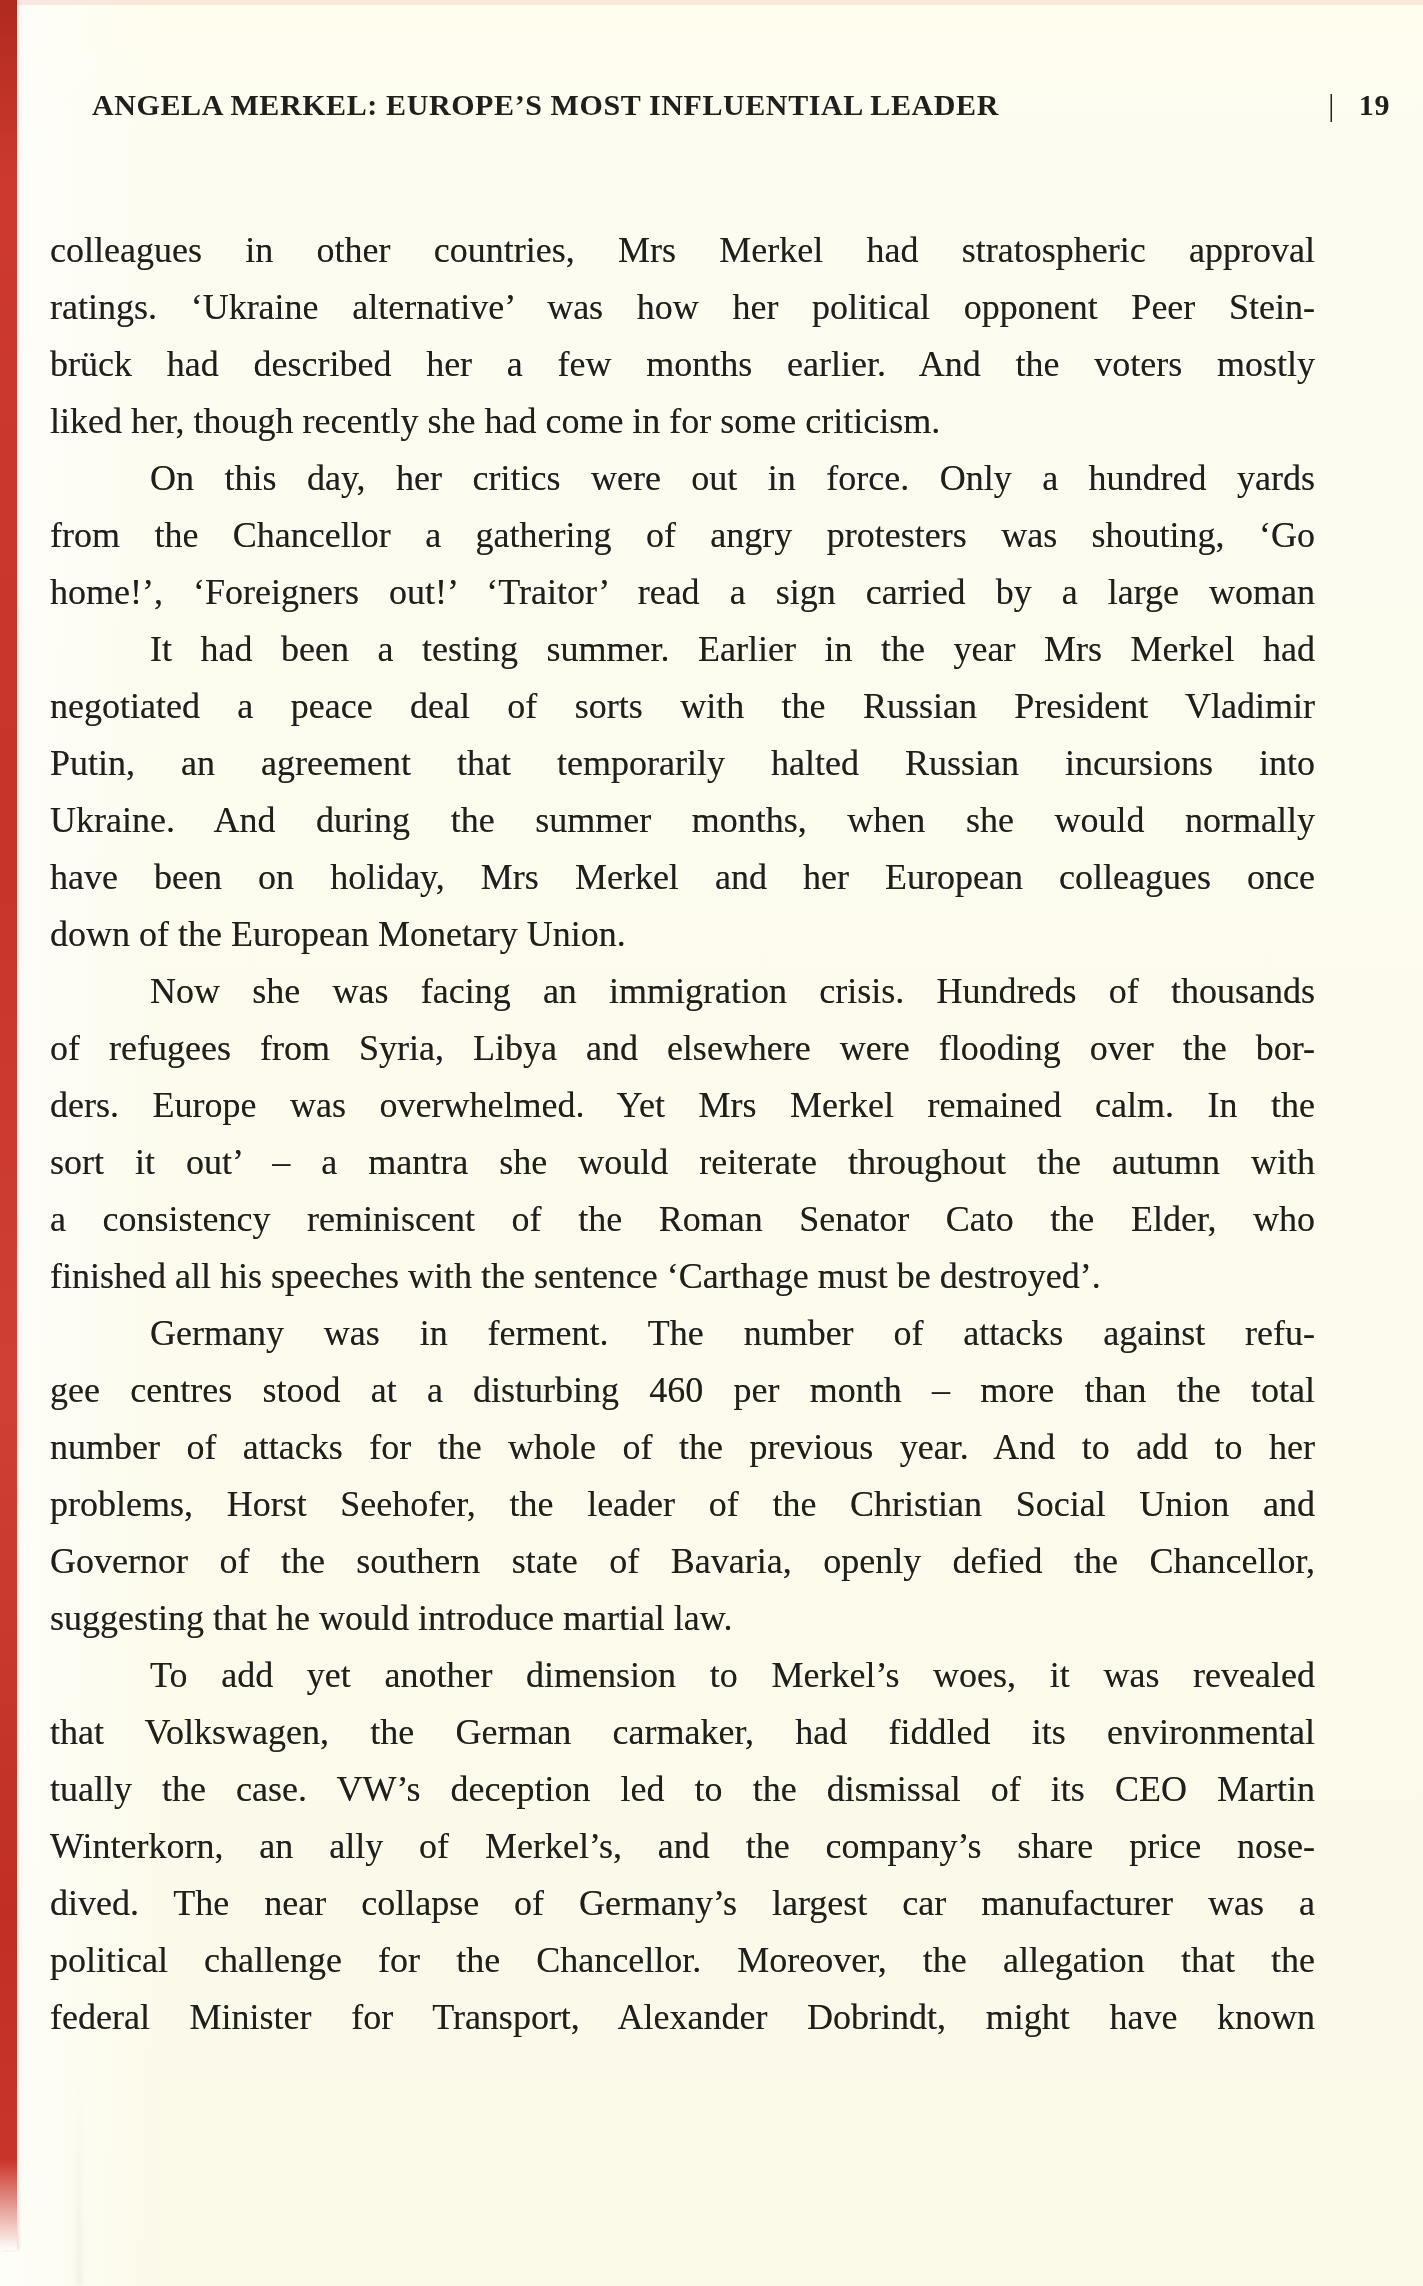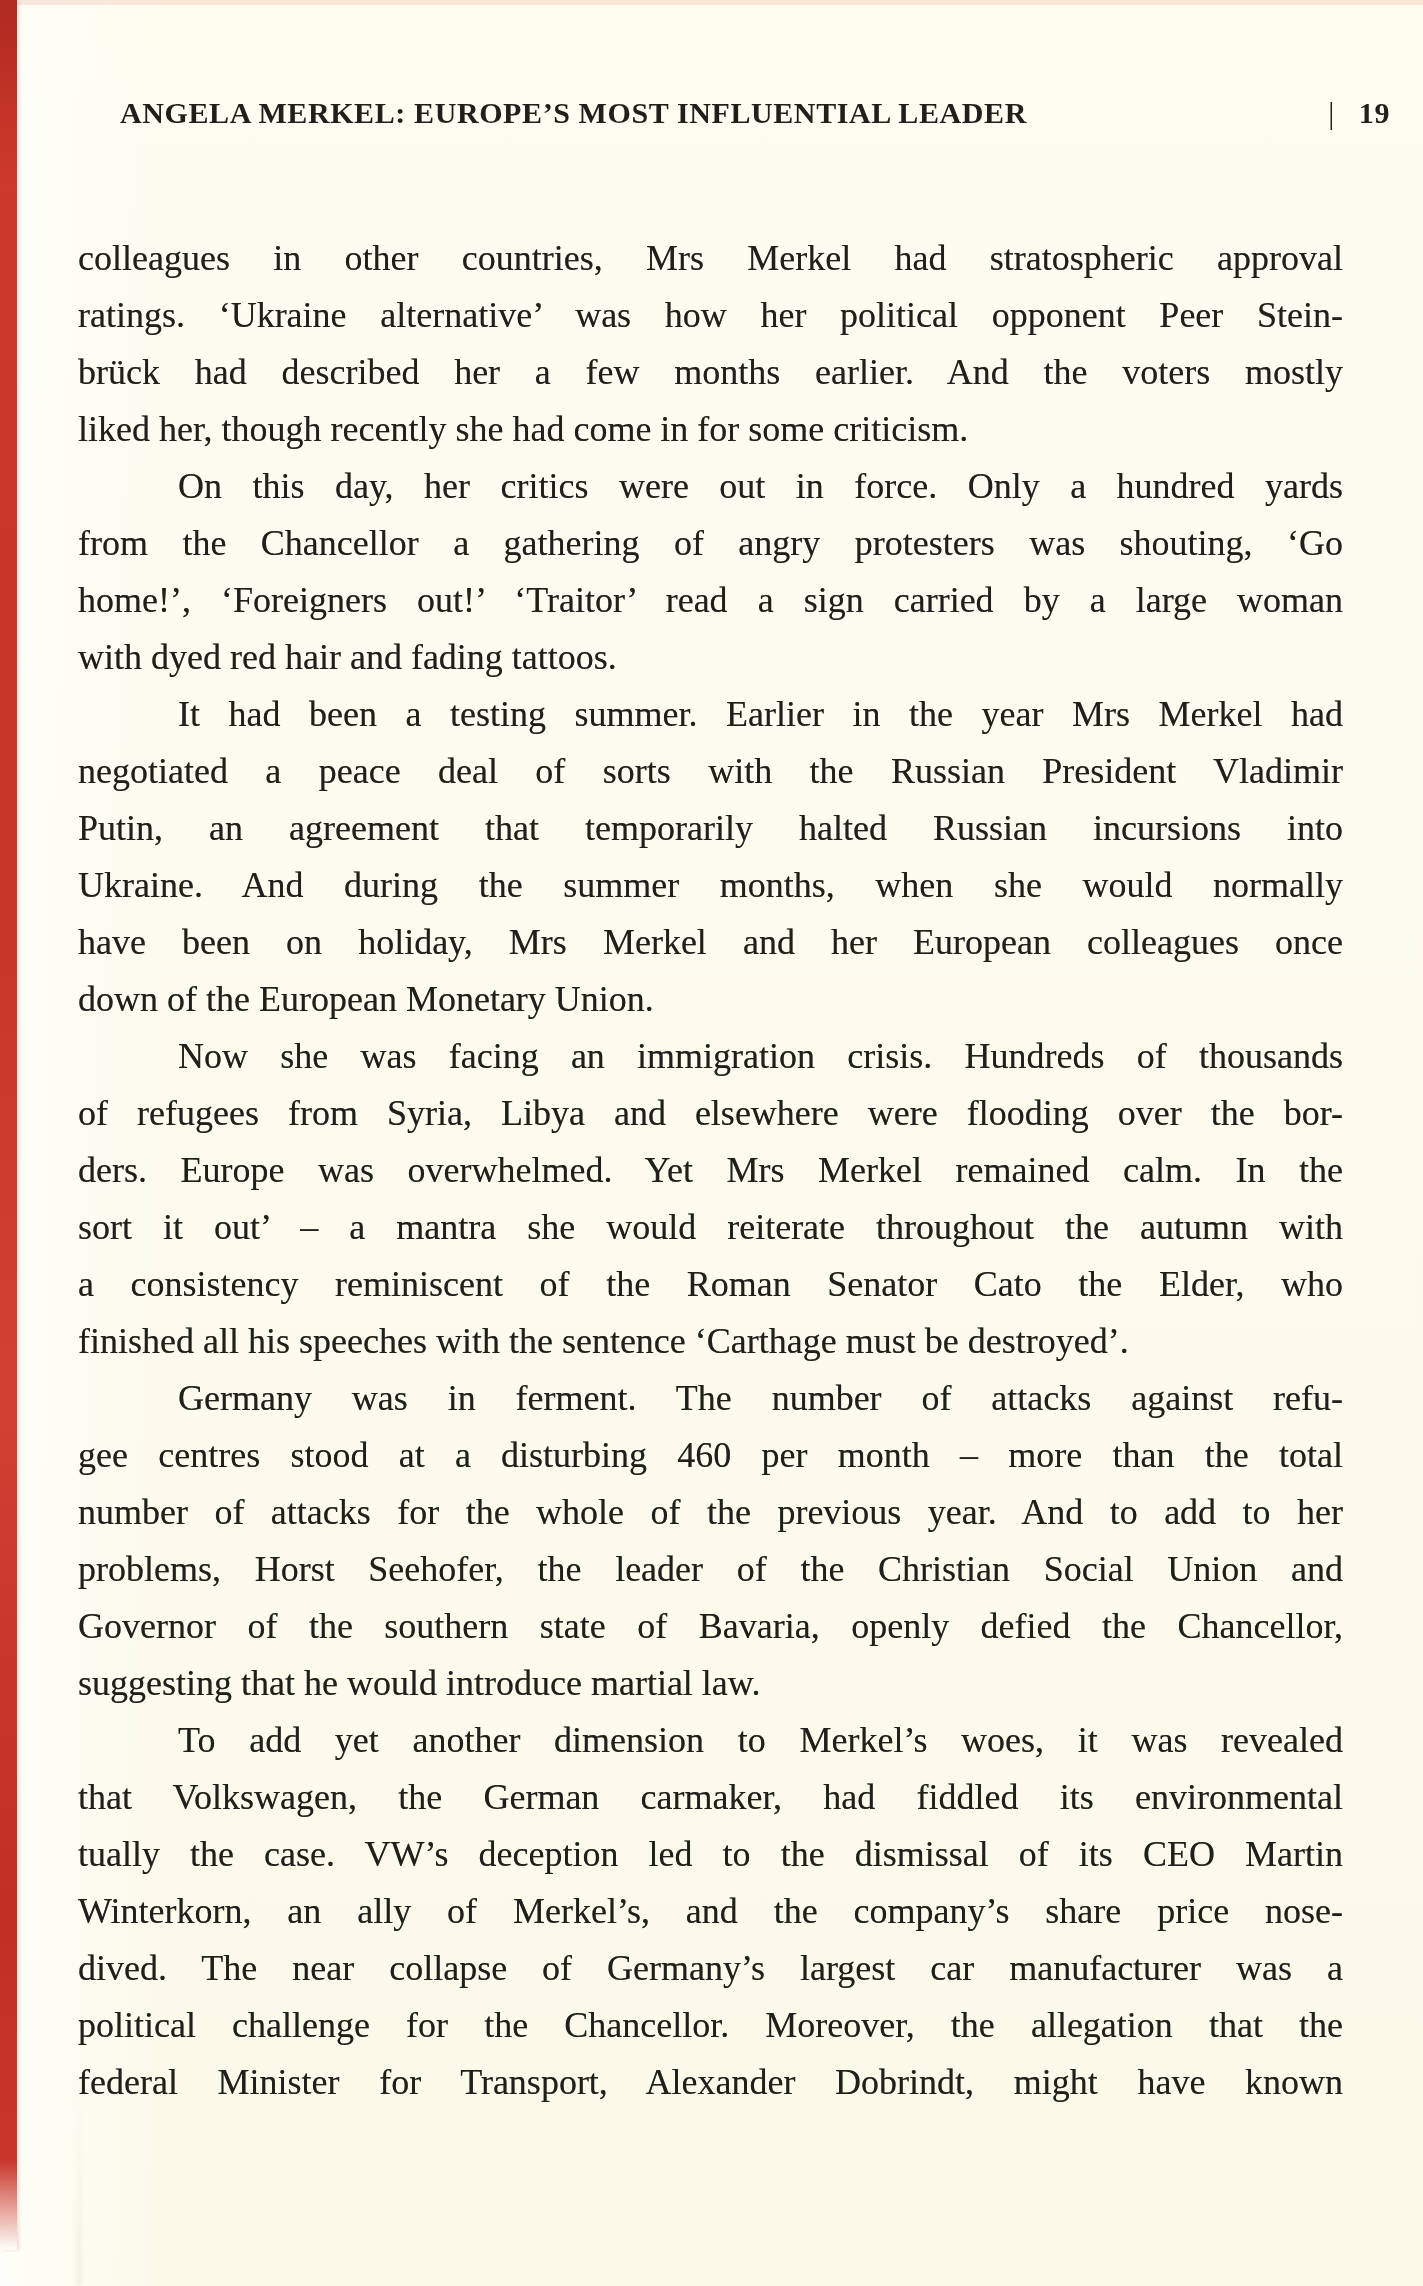--- a/index.html
+++ b/index.html
@@ -36,22 +36,22 @@
     filter:blur(2px);
   }
   .cover-edge{
     position:absolute;left:0;top:0;width:17px;height:2250px;
     background:linear-gradient(to bottom,
       #b02a20 0%, #cd3a2c 8%, #c73528 38%, #d04033 62%,
       #c12f24 85%, #c9352a 96%, rgba(201,53,42,0) 100%);
     box-shadow:2px 0 3px rgba(190,60,45,.18);
   }
   .page-inner{
-    position:absolute;left:0;top:8px;width:1423px;height:1824px;
-    padding:0 33px 0 78px;
+    position:absolute;left:0;top:0;width:1423px;height:1824px;
+    padding:0 33px 0 50px;
     box-sizing:border-box;
   }
   .running-header{
     display:flex;align-items:baseline;
     margin-top:86px;
     font-size:30px;line-height:38px;
     font-weight:700;
     letter-spacing:.6px;
     white-space:nowrap;
   }
@@ -104,21 +104,20 @@
     </div>
 
     <div class="page-body" id="page-body">
         <div class="line">colleagues in other countries, Mrs Merkel had stratospheric approval</div>
         <div class="line">ratings. ‘Ukraine alternative’ was how her political opponent Peer Stein-</div>
         <div class="line">brück had described her a few months earlier. And the voters mostly</div>
         <div class="line para-end">liked her, though recently she had come in for some criticism.</div>
         <div class="line indent">On this day, her critics were out in force. Only a hundred yards</div>
         <div class="line">from the Chancellor a gathering of angry protesters was shouting, ‘Go</div>
         <div class="line">home!’, ‘Foreigners out!’ ‘Traitor’ read a sign carried by a large woman</div>
-        <div class="line para-end">with dyed red hair and fading tattoos.</div>
         <div class="line indent">It had been a testing summer. Earlier in the year Mrs Merkel had</div>
         <div class="line">negotiated a peace deal of sorts with the Russian President Vladimir</div>
         <div class="line">Putin, an agreement that temporarily halted Russian incursions into</div>
         <div class="line">Ukraine. And during the summer months, when she would normally</div>
         <div class="line">have been on holiday, Mrs Merkel and her European colleagues once</div>
         <div class="line para-end">down of the European Monetary Union.</div>
         <div class="line indent">Now she was facing an immigration crisis. Hundreds of thousands</div>
         <div class="line">of refugees from Syria, Libya and elsewhere were flooding over the bor-</div>
         <div class="line">ders. Europe was overwhelmed. Yet Mrs Merkel remained calm. In the</div>
         <div class="line">sort it out’ – a mantra she would reiterate throughout the autumn with</div>

